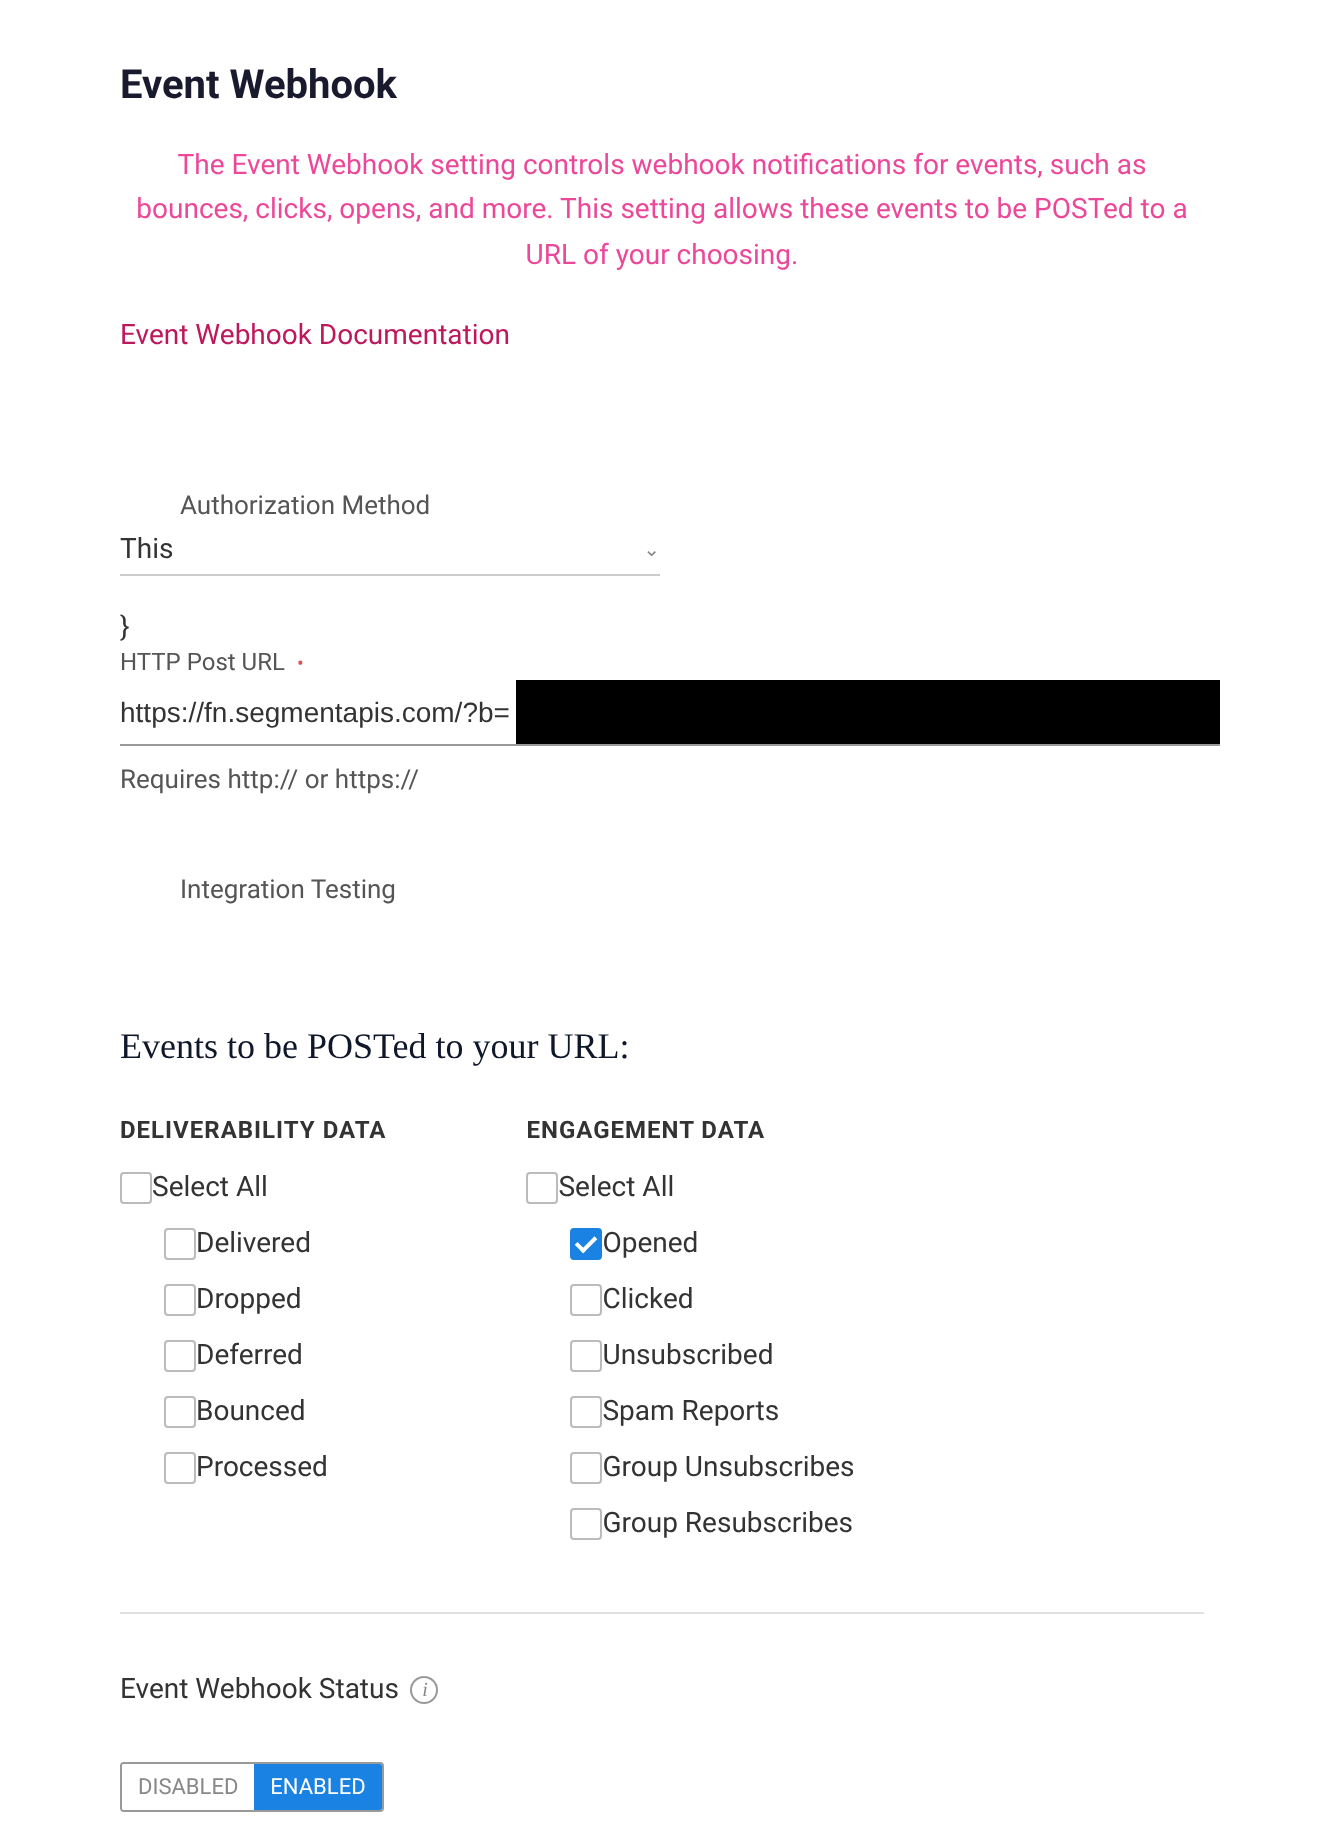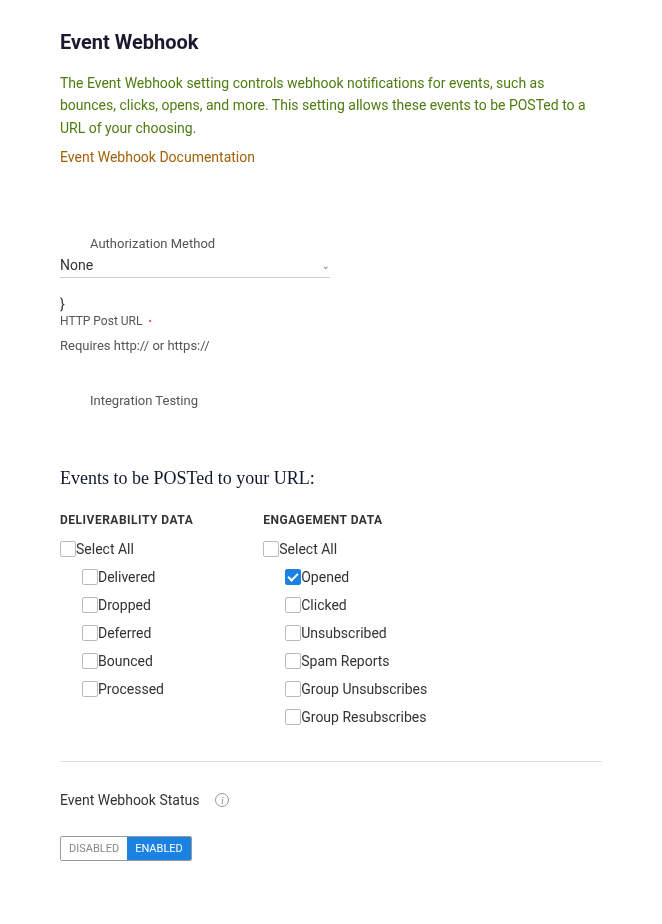--- a/index.html
+++ b/index.html
@@ -1,19 +1,19 @@
 <!DOCTYPE html>
 <html><head>
   <meta charset="utf-8">
   <style>
     * { box-sizing: border-box; margin: 0; padding: 0; }
     body { font-family: -apple-system, BlinkMacSystemFont, "Segoe UI", Roboto, sans-serif; background: #fff; color: #333; width: 662px; padding: 30px 60px; }
     h1 { font-size: 20px; font-weight: 700; color: #1a1a2e; margin-bottom: 18px; }
-    .desc { font-size: 14px; color: #4d7c0f; line-height: 1.6; margin-bottom: 8px; }
-    .doc-link { color: #a16207; text-decoration: none; font-size: 14px; cursor: pointer; display: inline-block; }
+    .desc { font-size: 14px; color: #ec4899; line-height: 1.6; margin-bottom: 18px; text-align: center; }
+    .doc-link { color: #be185d; text-decoration: none; font-size: 14px; cursor: pointer; display: inline-block; }
     .section-gap { margin-top: 70px; }
     .field-label { font-size: 13px; color: #555; margin-bottom: 2px; display: block; margin-left: 30px; }
     .select-wrap { position: relative; width: 270px; }
     .select-value { font-size: 14px; color: #333; padding: 4px 0; border-bottom: 1px solid #ccc; width: 100%; display: flex; justify-content: space-between; align-items: center; cursor: pointer; }
     .chevron { font-size: 10px; color: #888; }
     .brace { margin-top: 18px; font-size: 14px; color: #333; }
     .url-row { display: flex; align-items: baseline; gap: 6px; margin-top: 2px; }
     .url-label { font-size: 12px; color: #555; }
     .req-dot { color: #d9534f; font-size: 10px; }
     .url-input-row { display: flex; align-items: stretch; border-bottom: 1px solid #999; width: 550px; margin-top: 2px; }
@@ -24,49 +24,53 @@
     .btn-outline { border: 1px solid #1a82e2; color: #1a82e2; background: #fff; padding: 10px 18px; font-size: 14px; cursor: pointer; border-radius: 2px; margin-top: 8px; }
     .events-intro { font-size: 18px; color: #0f172a; margin-top: 60px; font-family: Liberation Serif, serif; }
     .columns { display: flex; gap: 70px; margin-top: 24px; }
     .col-header { font-size: 12px; font-weight: 700; letter-spacing: 0.5px; color: #333; margin-bottom: 14px; }
     .cb-row { display: flex; align-items: center; margin-bottom: 12px; font-size: 14px; color: #333; }
     .cb-row.indent { margin-left: 22px; }
     .cb { width: 16px; height: 16px; border: 1px solid #bbb; border-radius: 2px; background: #fff; cursor: pointer; display: inline-flex; align-items: center; justify-content: center; flex-shrink: 0; }
     .cb.checked { background: #1a82e2; border-color: #1a82e2; }
     .cb.checked::after { content: ""; width: 4px; height: 8px; border: solid #fff; border-width: 0 2px 2px 0; transform: rotate(45deg); margin-top: -2px; }
     .hr { border: none; border-top: 1px solid #e0e0e0; margin-top: 24px; }
-    .status-row { display: flex; align-items: center; gap: 16px; margin-top: 30px; font-size: 14px; color: #333; }
+    .status-row { display: flex; align-items: center; gap: 6px; margin-top: 30px; font-size: 14px; color: #333; }
     .info-icon { width: 14px; height: 14px; border: 1px solid #999; border-radius: 50%; display: inline-flex; align-items: center; justify-content: center; font-size: 10px; color: #888; cursor: pointer; font-style: italic; font-family: serif; }
     .toggle { display: inline-flex; border: 1px solid #999; border-radius: 2px; overflow: hidden; margin-top: 28px; }
     .toggle-opt { padding: 5px 8px; font-size: 11px; cursor: pointer; background: #fff; color: #888; }
     .toggle-opt.active { background: #1a82e2; color: #fff; }
   </style>
 </head>
 <body>
 
 
 
 <h1>Event Webhook</h1>
 <p class="desc">The Event Webhook setting controls webhook notifications for events, such as bounces, clicks, opens, and more. This setting allows these events to be POSTed to a URL of your choosing.</p>
 <a class="doc-link">Event Webhook Documentation</a>
 
 <div class="section-gap">
   <label class="field-label">Authorization Method</label>
   <div class="select-wrap">
     <div class="select-value">
-      <span>None</span>
+      <span>This</span>
       <span class="chevron">⌄</span>
     </div>
   </div>
 
   <div class="brace">}</div>
 
   <div class="url-row">
     <span class="url-label">HTTP Post URL</span>
     <span class="req-dot">•</span>
+  </div>
+  <div class="url-input-row">
+    <input class="url-input" value="https://fn.segmentapis.com/?b=" style="">
+    <div class="url-mask"></div>
   </div>
   <div class="helper">Requires http:// or https://</div>
 </div>
 
 <div class="integration-section">
   <label class="field-label">Integration Testing</label>
 </div>
 
 <div class="events-intro">Events to be POSTed to your URL:</div>
 

